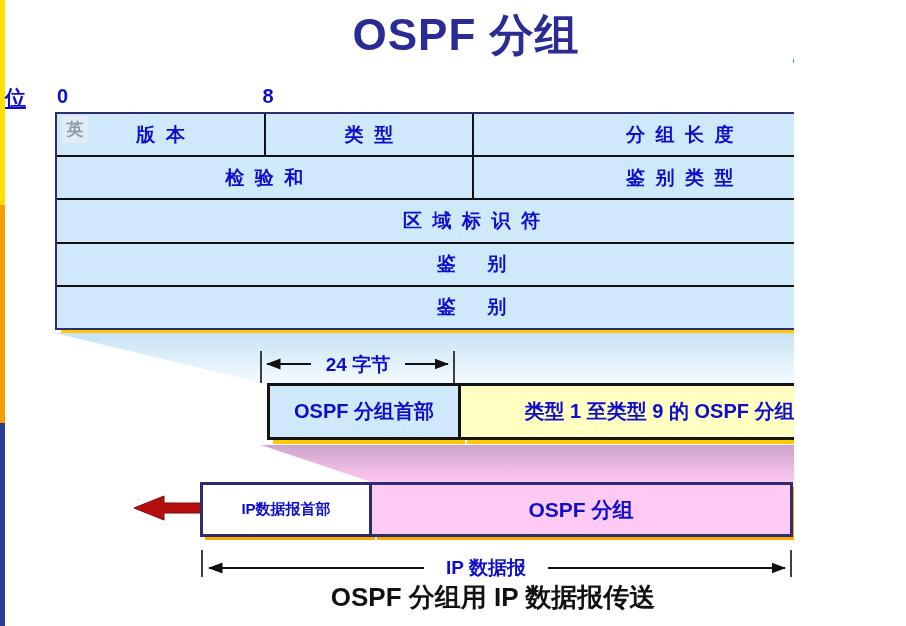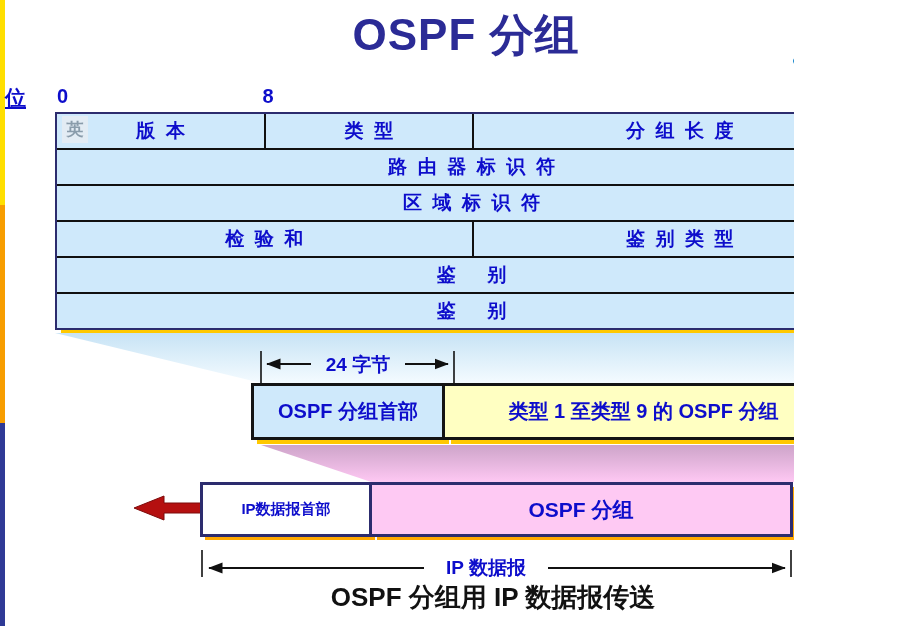--- a/index.html
+++ b/index.html
@@ -60,21 +60,21 @@
     position:absolute;left:261px;top:445px;width:599px;height:37px;
     background:linear-gradient(to bottom,#cda4c9,#fec8f3);
     clip-path:polygon(0 0,100% 0,88.9% 100%,18.4% 100%);
   }
 
   .measure-24{position:absolute;left:255px;top:343px;width:205px;height:41px;}
   .measure-ip{position:absolute;left:196px;top:549px;width:600px;height:30px;}
   .measure-text{font-size:19px;font-weight:bold;fill:#0d0dcb;}
 
   
-  .mid-row{position:absolute;left:251px;top:383px;height:57px;display:flex;}
+  .mid-row{position:absolute;left:267px;top:383px;height:57px;display:flex;}
   .box-ospf-header{
     width:194px;background:#cfe9fb;border:3px solid #141414;box-sizing:border-box;
     display:flex;align-items:center;justify-content:center;
     font-size:20px;font-weight:bold;color:#0d0dcb;white-space:pre;
     box-shadow:5px 5px 0 -1px #ffc800;
   }
   .box-ospf-body{
     width:400px;background:#ffffc2;border:3px solid #141414;border-left:none;box-sizing:border-box;
     display:flex;align-items:center;justify-content:center;
     font-size:20px;font-weight:bold;color:#0d0dcb;white-space:pre;
@@ -155,28 +155,25 @@
         <span>版  本</span>
       </div>
       <div class="cell w25">
         <span>类  型</span>
       </div>
       <div class="cell w50">
         <span>分  组  长  度</span>
       </div>
     </div>
     <div class="t-row">
-      <div class="cell w100">路  由  器  标  识  符</div>
-    </div>
-    <div class="t-row">
-      <div class="cell w100">区  域  标  识  符</div>
-    </div>
-    <div class="t-row">
       <div class="cell w50">检  验  和</div>
       <div class="cell w50">鉴  别  类  型</div>
+    </div>
+    <div class="t-row">
+      <div class="cell w100">区  域  标  识  符</div>
     </div>
     <div class="t-row">
       <div class="cell w100">鉴      别</div>
     </div>
     <div class="t-row">
       <div class="cell w100">鉴      别</div>
     </div>
   </div>
 
   <div class="funnel-blue"></div>

